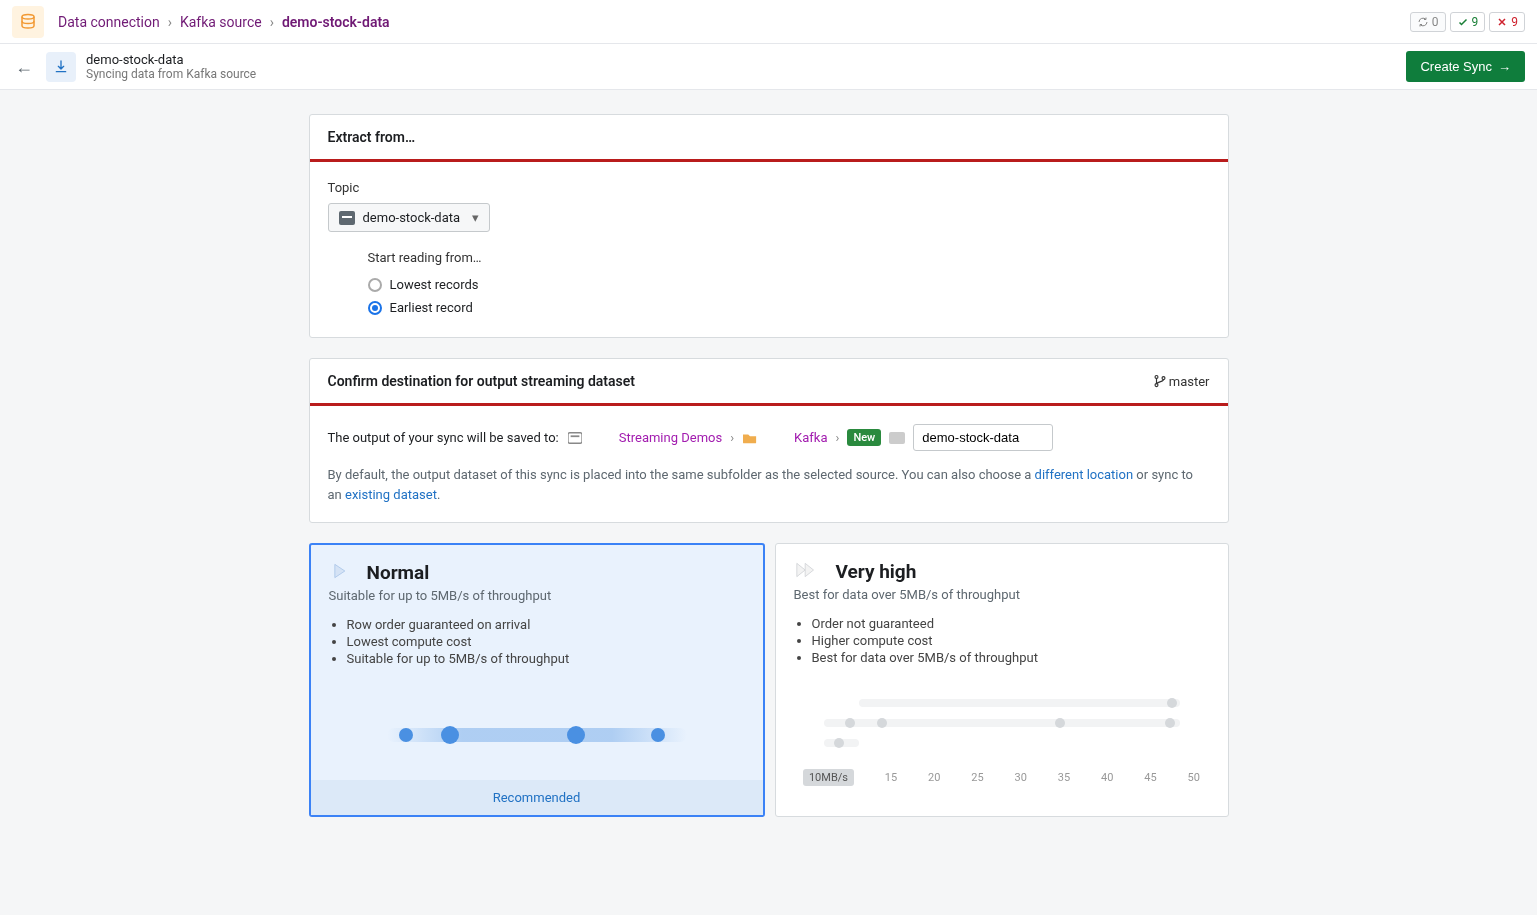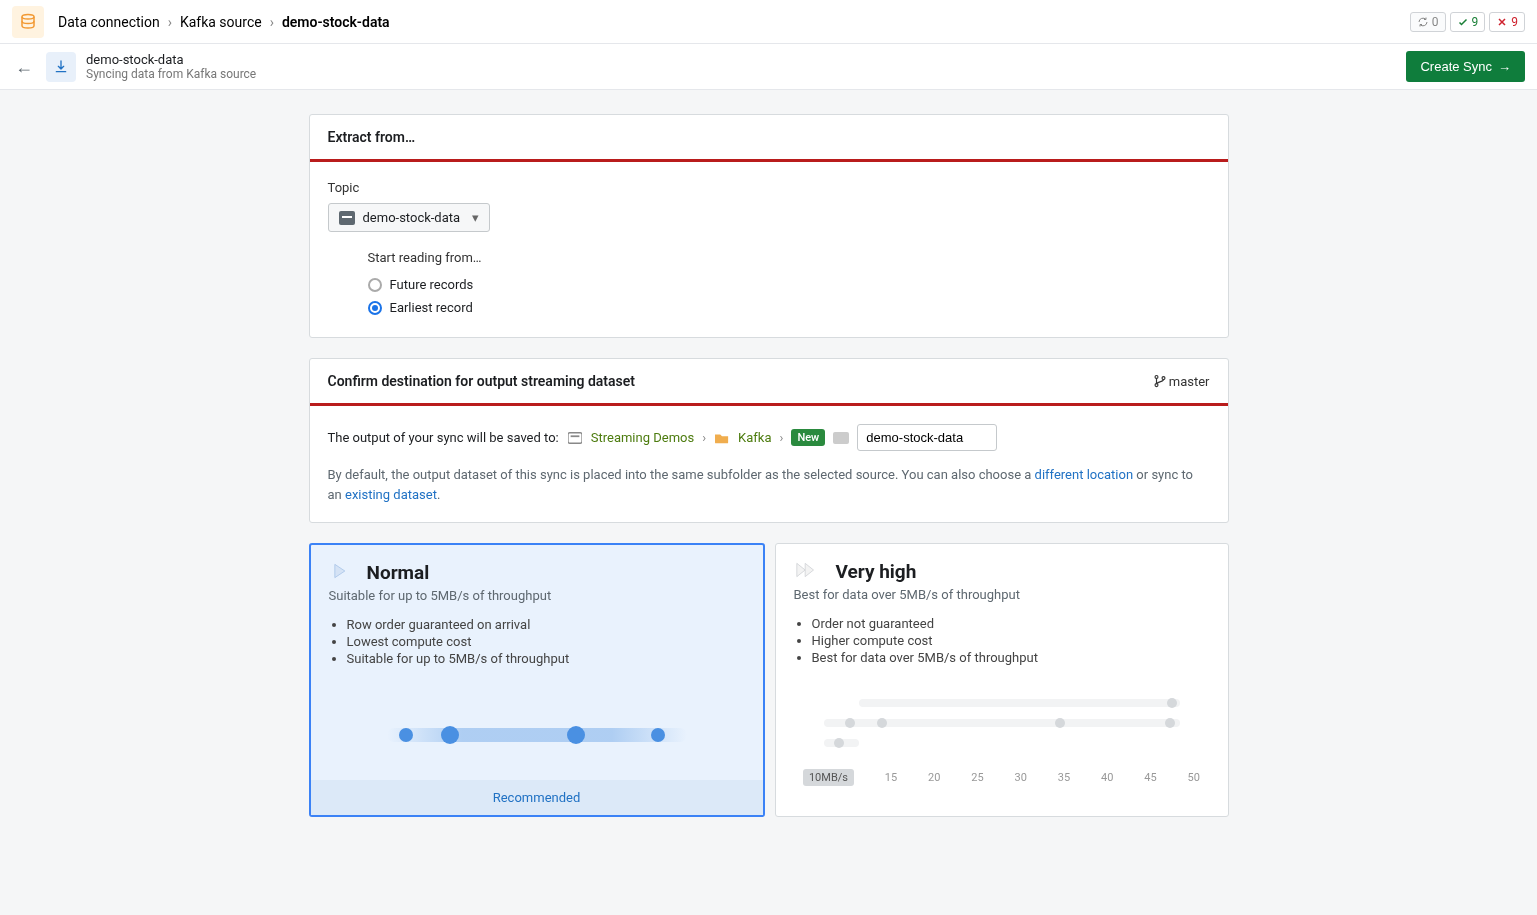--- a/index.html
+++ b/index.html
@@ -1,21 +1,21 @@
 <!DOCTYPE html>
 <html><head>
 <meta charset="utf-8">
 <style>
 * { box-sizing: border-box; margin: 0; padding: 0; }
 body { font-family: -apple-system, BlinkMacSystemFont, "Segoe UI", Roboto, sans-serif; font-size: 13px; color: #1c1e21; background: #fff; }
 .top-bar { display: flex; align-items: center; height: 44px; border-bottom: 1px solid #e5e7eb; padding: 0 12px; }
 .top-logo { width: 32px; height: 32px; background: #fff3e0; border-radius: 4px; display: flex; align-items: center; justify-content: center; margin-right: 14px; }
 .top-logo svg { width: 18px; height: 18px; }
 .breadcrumb { display: flex; align-items: center; gap: 8px; font-size: 14px; }
-.breadcrumb span { color: #000000; }
+.breadcrumb span { color: #701a75; }
 .breadcrumb .chev { color: #888; }
 .breadcrumb .current { font-weight: 600; }
 .top-right { margin-left: auto; display: flex; gap: 4px; }
 .status-pill { display: flex; align-items: center; gap: 3px; border: 1px solid #d0d3d7; border-radius: 3px; padding: 2px 6px; font-size: 12px; background: #fafbfc; }
 .status-pill.gray { color: #888; }
 .status-pill.green { color: #1a7f37; background: #fff; }
 .status-pill.red { color: #cf222e; background: #fff; }
 .sub-bar { display: flex; align-items: center; height: 46px; border-bottom: 1px solid #e5e7eb; padding: 0 12px; background: #fff; }
 .back-arrow { width: 24px; text-align: center; color: #5e6870; cursor: pointer; font-size: 18px; }
 .sub-icon { width: 30px; height: 30px; background: #e8f0fa; border-radius: 4px; display: flex; align-items: center; justify-content: center; margin: 0 10px; }
@@ -35,21 +35,21 @@
 .dropdown .icon-box { width: 16px; height: 14px; background: #5e6870; border-radius: 2px; display: inline-block; position: relative; }
 .dropdown .icon-box::after { content: ""; position: absolute; top: 5px; left: 3px; right: 3px; border-top: 2px solid #fff; }
 .dropdown .caret { margin-left: 4px; color: #666; }
 .radio-group { margin-top: 18px; margin-left: 40px; }
 .radio-item { display: flex; align-items: center; gap: 8px; padding: 4px 0; cursor: pointer; font-size: 13px; }
 .radio { width: 14px; height: 14px; border: 2px solid #aaa; border-radius: 50%; display: inline-block; position: relative; }
 .radio.checked { border-color: #1a73e8; }
 .radio.checked::after { content: ""; position: absolute; top: 2px; left: 2px; width: 6px; height: 6px; background: #1a73e8; border-radius: 50%; }
 .branch { margin-left: auto; display: flex; align-items: center; gap: 2px; font-size: 13px; color: #333; }
 .dest-row { display: flex; align-items: center; gap: 8px; font-size: 13px; flex-wrap: wrap; }
-.dest-row .link { color: #4d7c0f; text-decoration: none; cursor: pointer; }
+.dest-row .link { color: #a21caf; text-decoration: none; cursor: pointer; margin-left: 28px; }
 .dest-row .chev { color: #888; }
 .new-tag { background: #2a8a3e; color: #fff; font-size: 11px; padding: 2px 6px; border-radius: 3px; font-weight: 500; }
 .tiny-icon { width: 16px; height: 14px; display: inline-flex; align-items: center; justify-content: center; }
 .folder-icon { color: #f0ad4e; }
 .dataset-icon { width: 16px; height: 12px; background: #ccc; border-radius: 2px; display: inline-block; position: relative; }
 .text-input { border: 1px solid #c5c9cc; border-radius: 3px; padding: 5px 8px; font-size: 13px; width: 140px; }
 .help-text { font-size: 13px; color: #5e6870; margin-top: 14px; line-height: 1.5; }
 .help-text a { color: #2172c4; text-decoration: none; cursor: pointer; }
 .section-label { font-size: 14px; font-weight: 600; margin: 0 0 12px 2px; }
 .throughput-grid { display: flex; gap: 10px; }
@@ -144,21 +144,21 @@
         <span class="field-label">Topic</span>
         <div class="dropdown">
           <span class="icon-box"></span>
           <span>demo-stock-data</span>
           <span class="caret">▾</span>
         </div>
         <div class="radio-group">
           <span class="field-label">Start reading from…</span>
           <div class="radio-item">
             <span class="radio"></span>
-            <span>Future records</span>
+            <span>Lowest records</span>
           </div>
           <div class="radio-item">
             <span class="radio checked"></span>
             <span>Earliest record</span>
           </div>
         </div>
       </div>
     </div>
 
     <div class="card">

